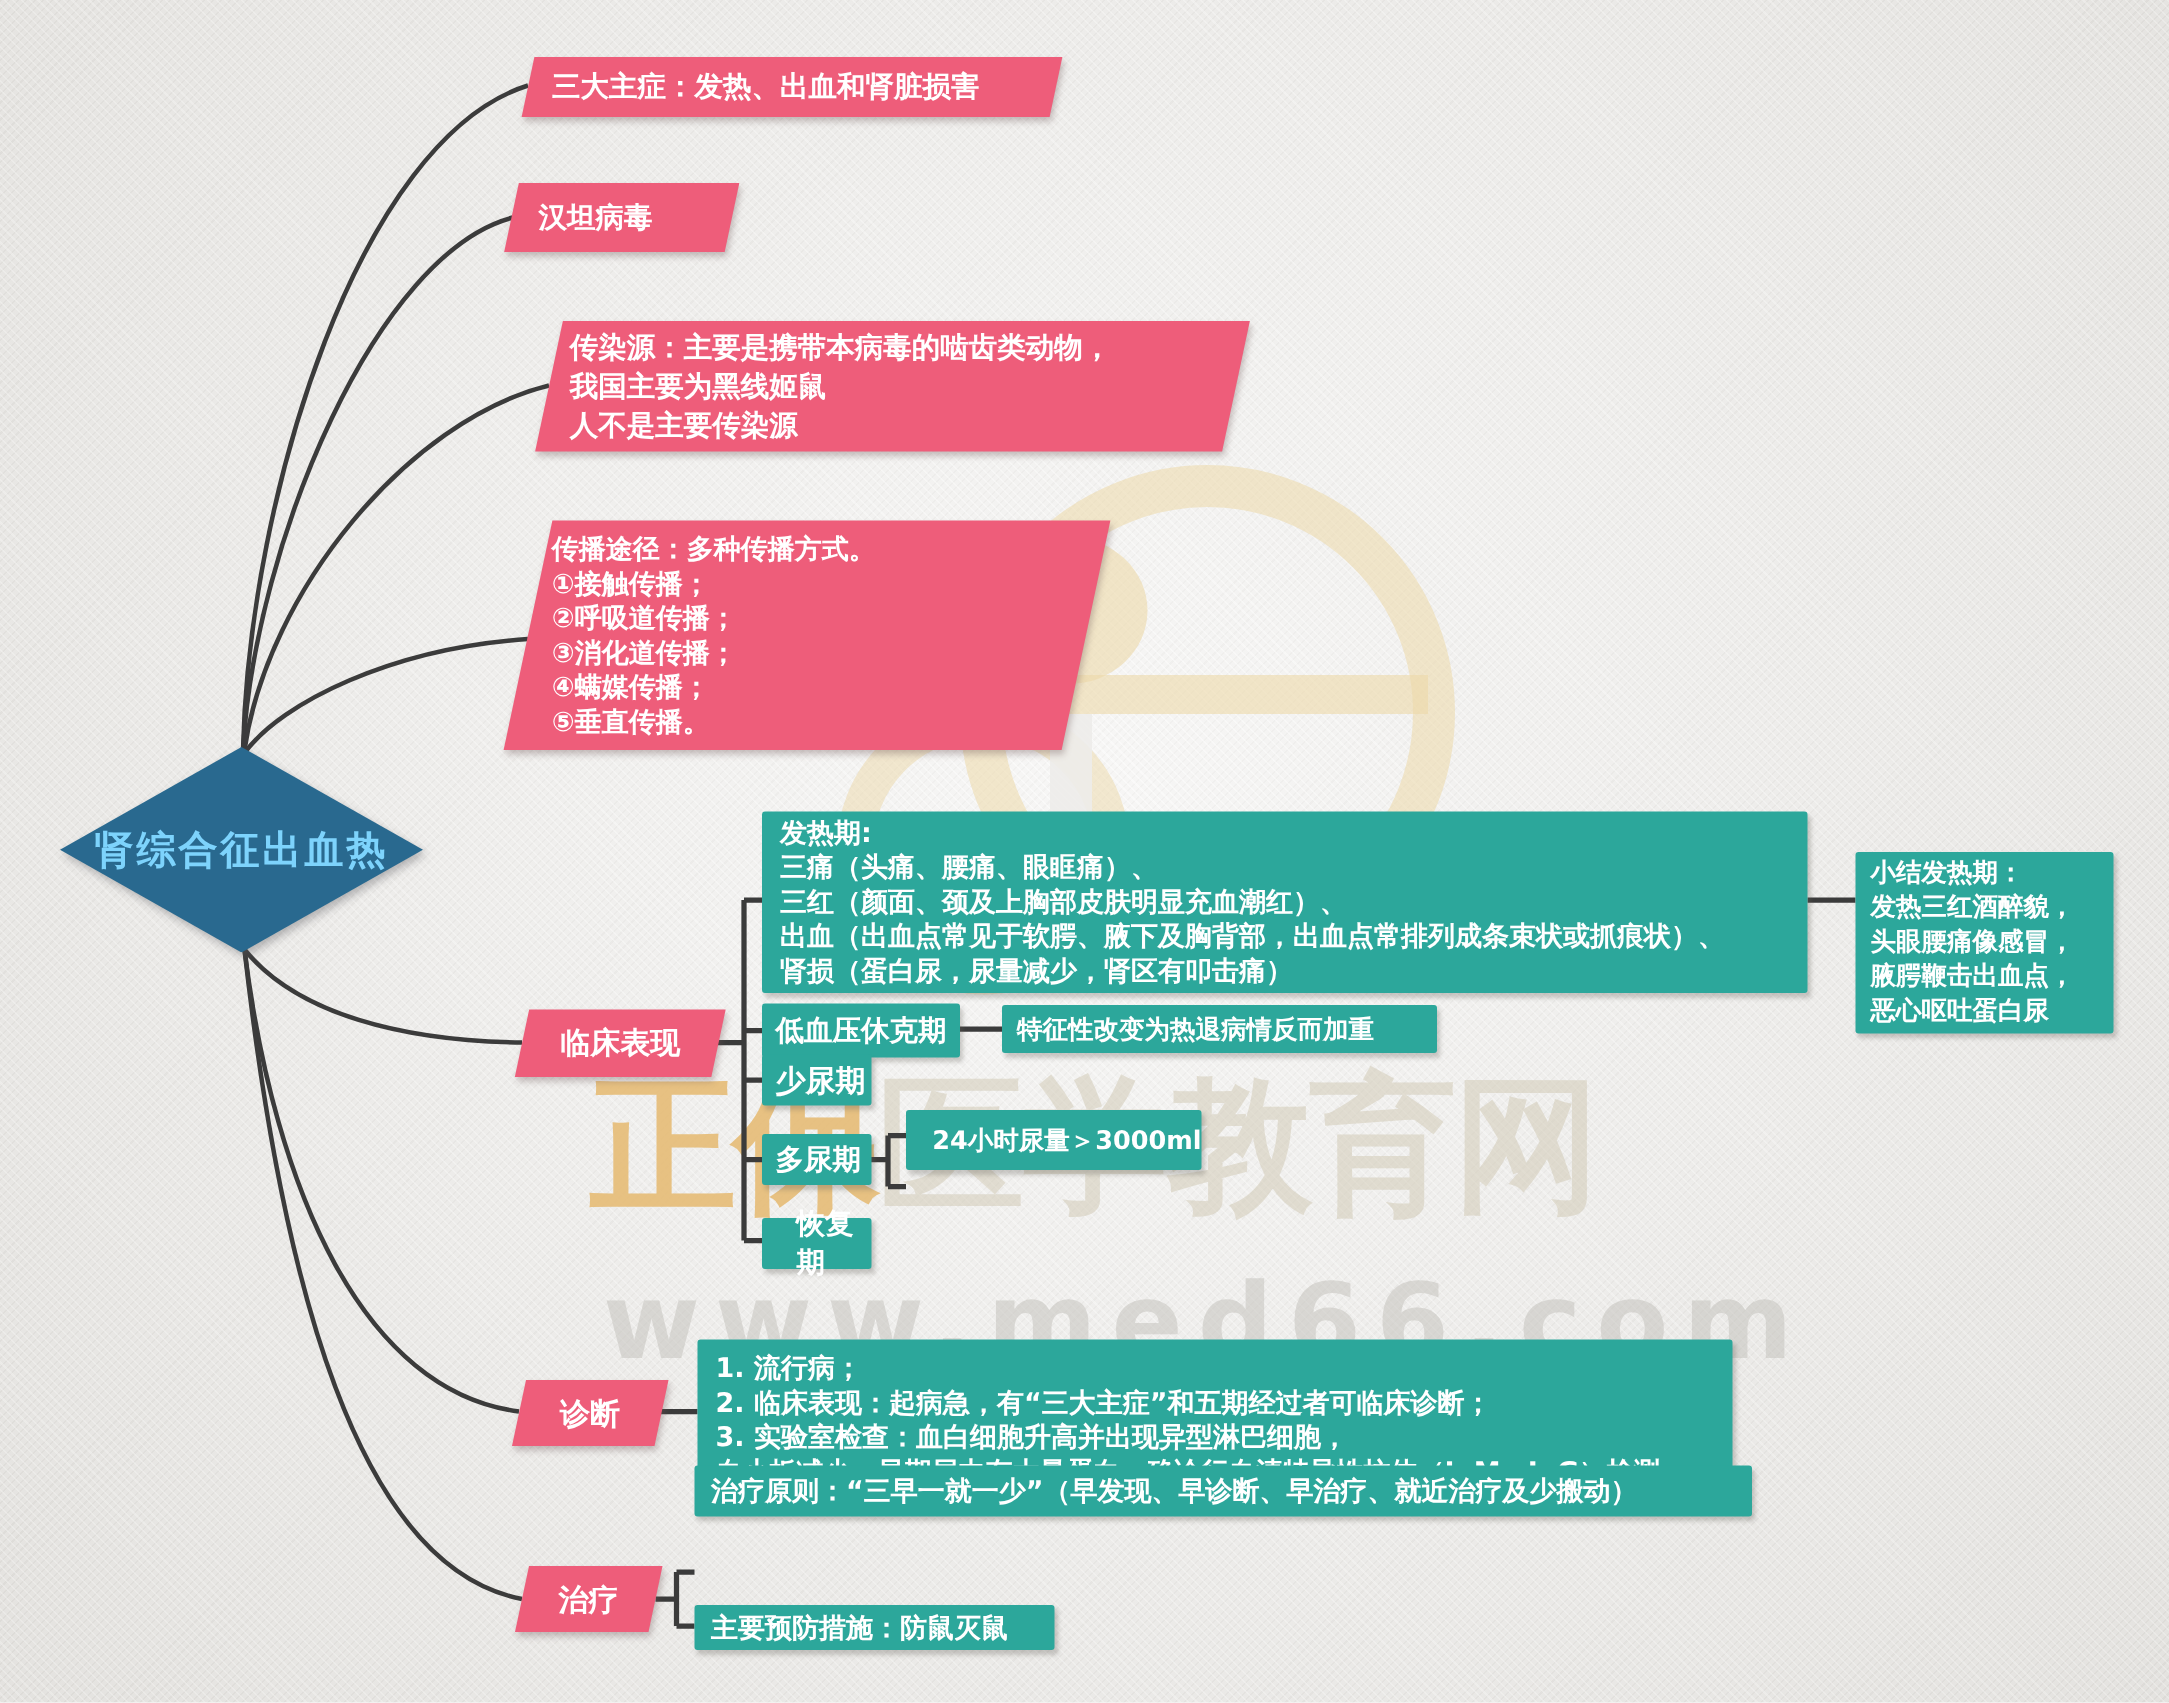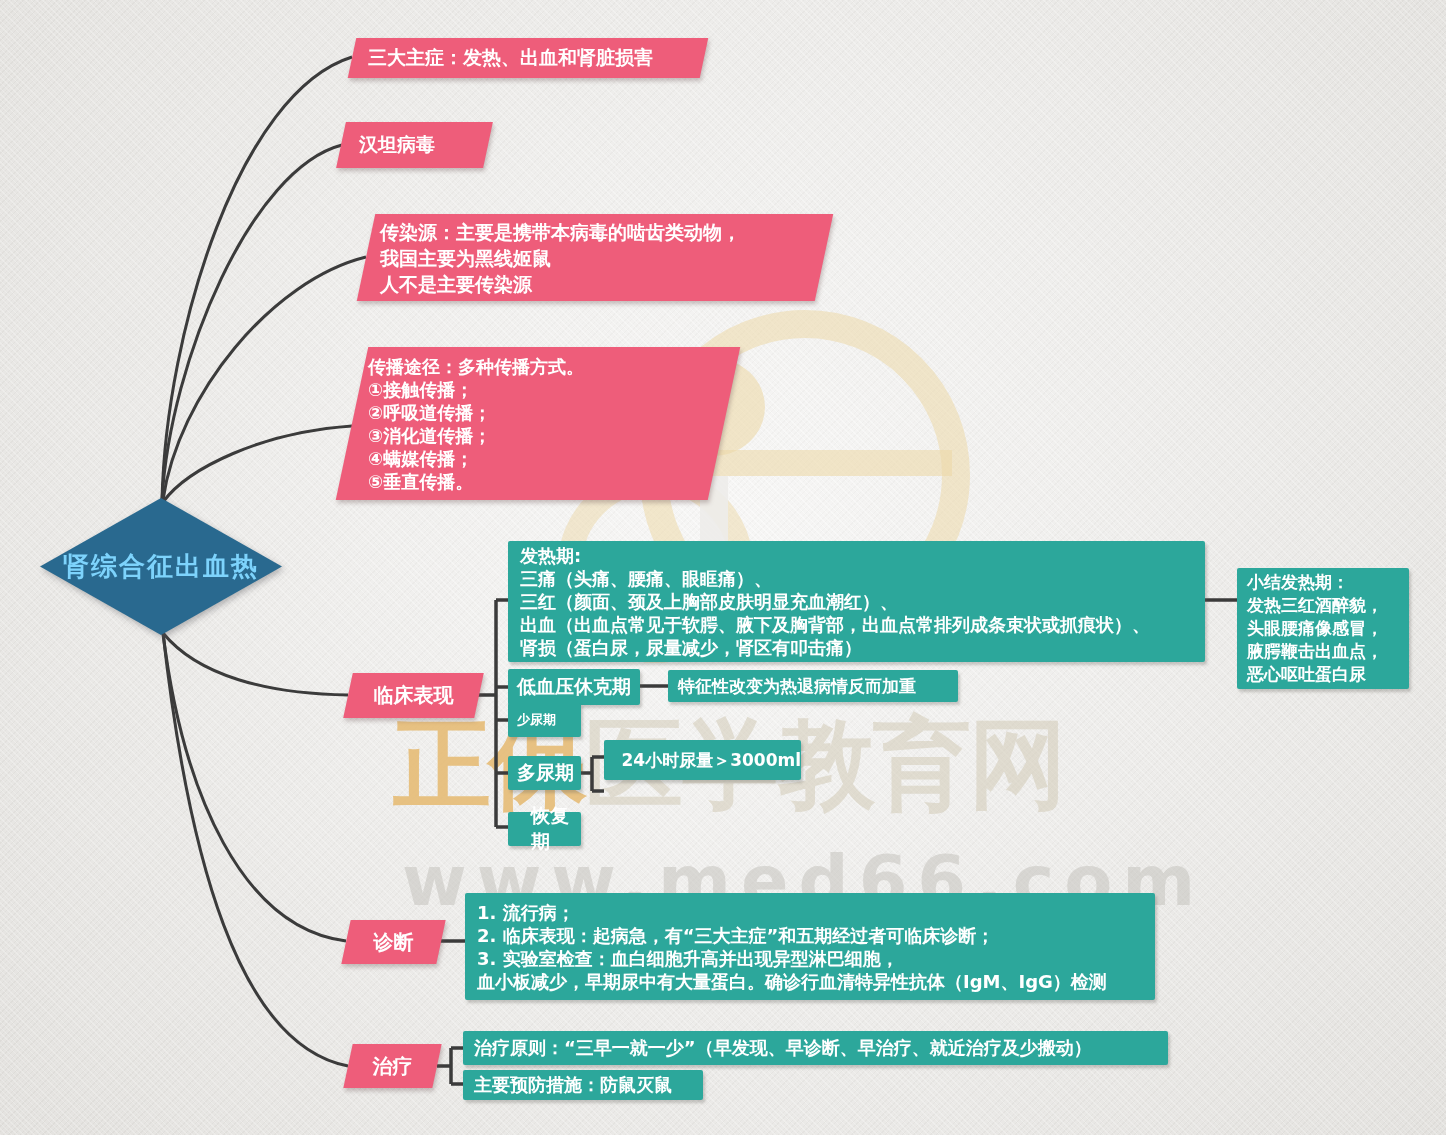--- a/index.html
+++ b/index.html
@@ -51,29 +51,29 @@
   
   #n-symptoms{left:352px;top:38px;width:352px;height:40px;font-size:19px;padding-left:16px;}
   #n-virus{left:341px;top:122px;width:147px;height:46px;font-size:19px;padding-left:18px;}
   #n-source{left:366px;top:214px;width:458px;height:87px;font-size:19px;line-height:26px;padding:4px 14px;}
   #n-transmission{left:352px;top:347px;width:372px;height:153px;font-size:18px;line-height:23px;padding:6px 16px;}
   #n-clinical{left:348px;top:673px;width:131px;height:45px;font-size:20px;justify-content:center;}
   #n-fever{left:508px;top:541px;width:697px;height:121px;font-size:18px;line-height:23px;padding:5px 12px;}
   #n-summary{left:1237px;top:542px;width:172px;height:121px;font-size:17px;line-height:23px;padding:4px 10px;margin-top:26px;}
   #n-hypo{left:508px;top:669px;width:132px;height:36px;font-size:19px;padding-left:9px;}
   #n-hyponote{left:668px;top:670px;width:290px;height:32px;font-size:17px;padding-left:10px;}
-  #n-oliguria{left:508px;top:703px;width:73px;height:34px;font-size:13px;padding-left:9px;text-align:center;}
+  #n-oliguria{left:508px;top:703px;width:73px;height:34px;font-size:20px;padding-left:9px;text-align:center;}
   #n-urine24{left:604px;top:740px;width:197px;height:40px;font-size:17px;padding-left:9px;justify-content:flex-end;}
   #n-polyuria{left:508px;top:756px;width:73px;height:34px;font-size:19px;padding-left:9px;}
   #n-hypok{left:604px;top:775px;width:292px;height:33px;font-size:17px;padding-left:9px;}
   #n-recovery{left:508px;top:812px;width:73px;height:34px;font-size:19px;padding-left:23px;align-items:center;}
   #n-diag{left:346px;top:920px;width:95px;height:44px;font-size:20px;justify-content:center;}
   #n-diagbox{left:465px;top:893px;width:690px;height:107px;font-size:18px;line-height:23px;padding:3px 12px;}
   #n-treat{left:348px;top:1044px;width:89px;height:44px;font-size:20px;justify-content:center;}
-  #n-principle{left:463px;top:1031px;width:705px;height:34px;font-size:18px;padding-left:11px;}
+  #n-principle{left:463px;top:977px;width:705px;height:34px;font-size:18px;padding-left:11px;}
   #n-prevent{left:463px;top:1070px;width:240px;height:30px;font-size:18px;padding-left:11px;text-align:right;}
 </style>
 </head>
 <body>
 
 <div class="canvas">
 
   <div class="emblem ring1"></div>
   <div class="emblem ring2"></div>
   <div class="emblem blob"></div>

